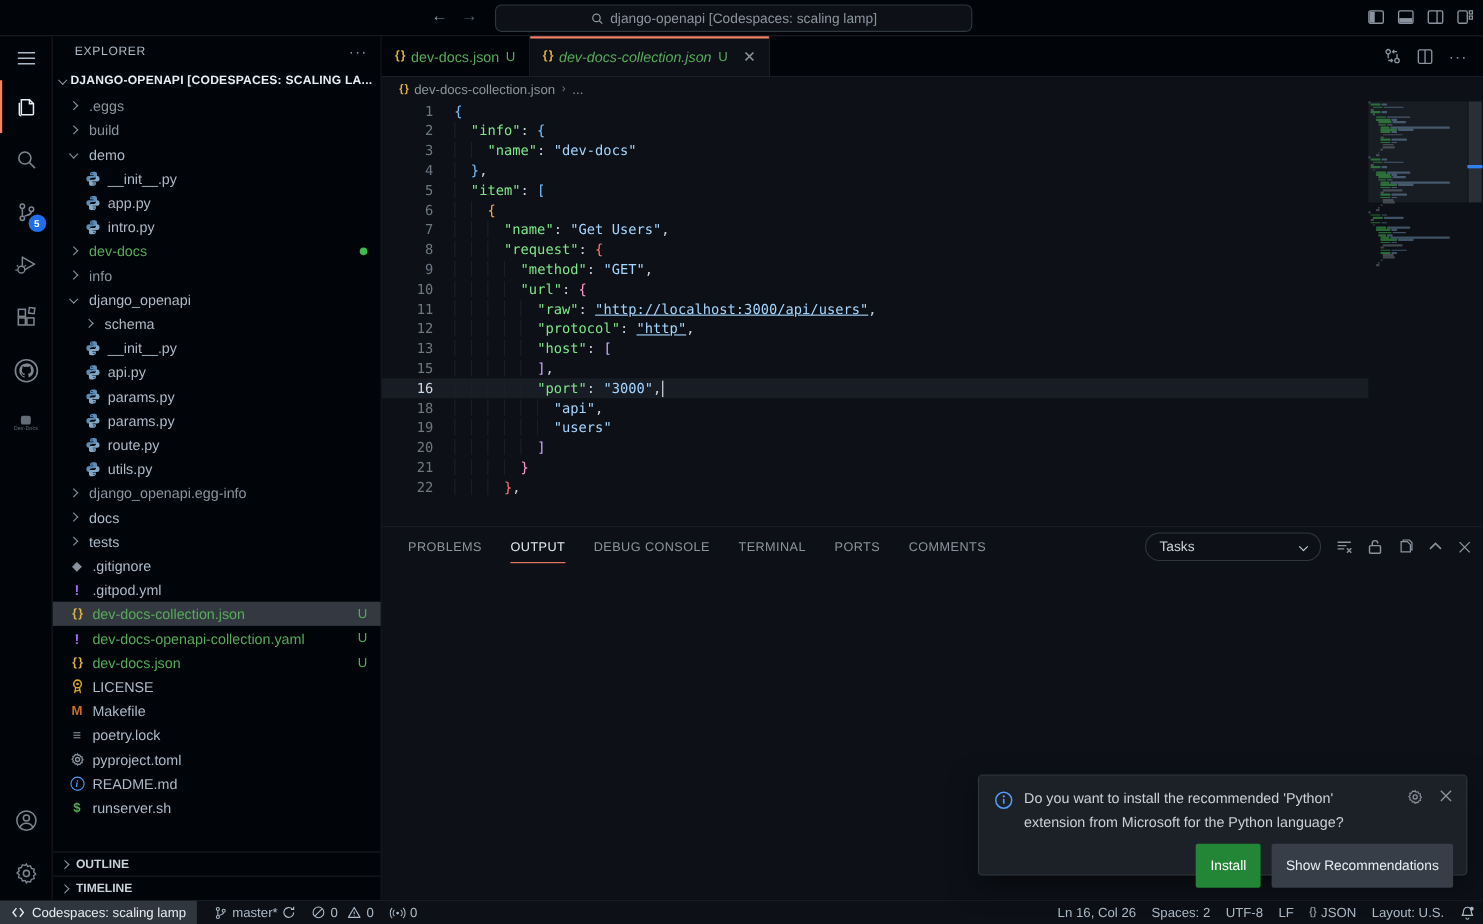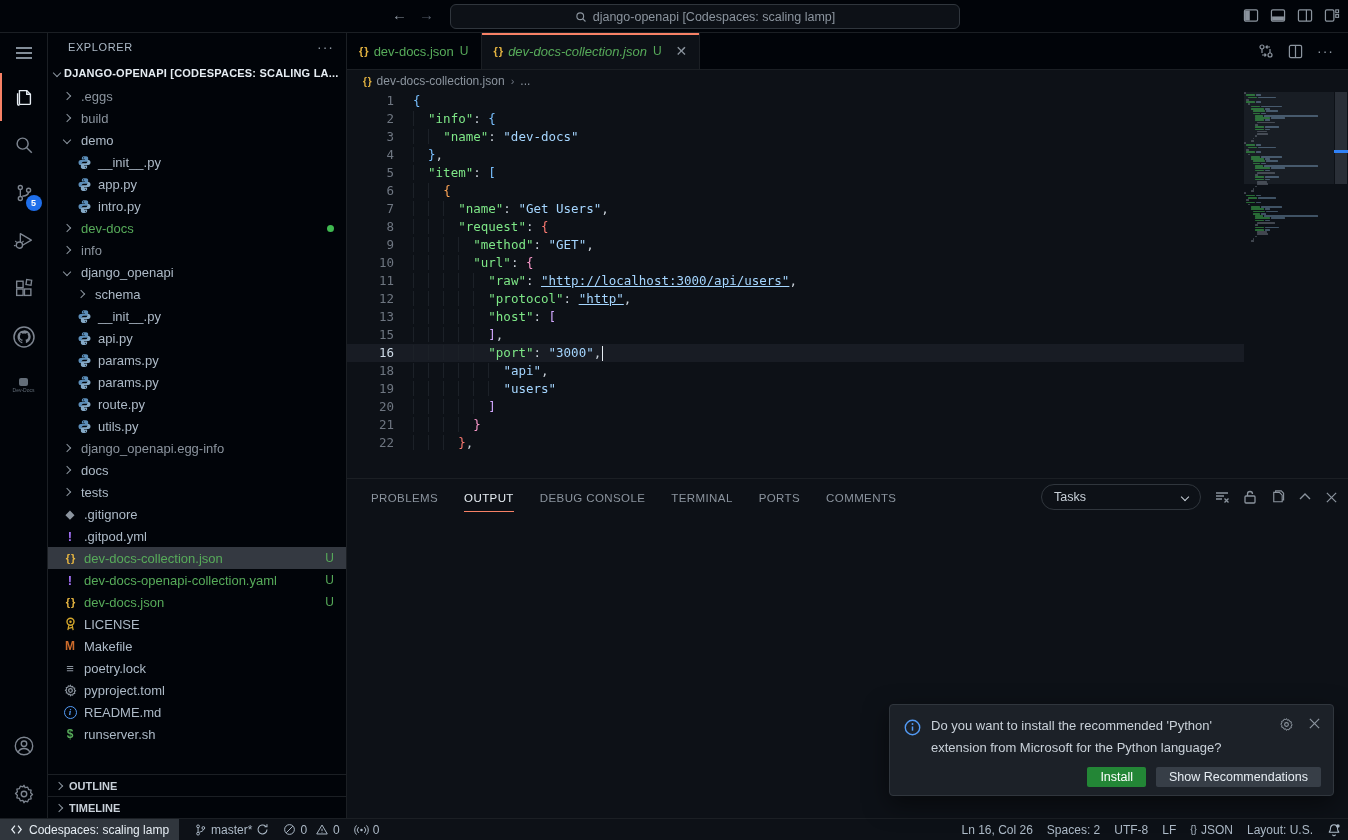--- a/index.html
+++ b/index.html
@@ -4,21 +4,21 @@
 <style>
   * { margin:0; padding:0; box-sizing:border-box; }
   html,body { width:1348px; height:840px; overflow:hidden; background:#0d1117;
     font-family:"Liberation Sans", sans-serif; color:#adbac7; }
   svg { display:block; }
 
   
   .titlebar { position:relative; height:33px; background:#010409; border-bottom:1px solid #1b1f24; }
   .nav-arrows { position:absolute; left:392px; top:6px; display:flex; gap:12px; font-size:15px; color:#8b949e; }
   .nav-arrows .fwd { color:#545d68; }
-  .command-center { position:absolute; left:450px; top:4px; width:510px; height:25px;
+  .command-center { position:absolute; left:450px; top:4px; width:434px; height:25px;
     background:#0d1117; border:1px solid #30363d; border-radius:6px;
     display:flex; align-items:center; justify-content:center; gap:6px;
     color:#8b949e; font-size:12.5px; }
   .layout-controls { position:absolute; right:8px; top:8px; display:flex; gap:11px; align-items:center; }
 
   
   .main { display:flex; height:785px; }
 
   .activitybar { width:48px; background:#010409; border-right:1px solid #1b1f24;
     display:flex; flex-direction:column; align-items:center; }
@@ -123,21 +123,21 @@
   .sb-right { margin-left:auto; display:flex; align-items:center; height:100%; }
 
   
   .notification { position:absolute; right:14px; bottom:44px; width:445px; height:92px;
     background:#1c2128; border:1px solid #30363d; border-radius:4px;
     box-shadow:0 8px 24px rgba(0,0,0,.5); padding:10px 12px 10px 14px; }
   .notif-row { display:flex; gap:10px; }
   .notif-msg { font-size:13px; color:#c9d1d9; line-height:1.7; width:330px; }
   .notif-icons { margin-left:auto; display:flex; gap:14px; color:#8b949e; align-items:flex-start; padding-top:2px; }
   .notif-btns { display:flex; justify-content:flex-end; gap:10px; margin-top:8px; }
-  .btn { height:20px; padding:0 13px; font-size:12.5px; display:flex; align-items:center;
+  .btn { height:40px; padding:0 13px; font-size:12.5px; display:flex; align-items:center;
     border-radius:2px; cursor:pointer; color:#fff; border:none; font-family:inherit; }
   .btn.primary { background:#238636; }
   .btn.secondary { background:#373e47; color:#e6edf3; }
 </style>
 </head>
 <body>
 
 <div class="titlebar">
   <div class="nav-arrows">
     <span>←</span>

